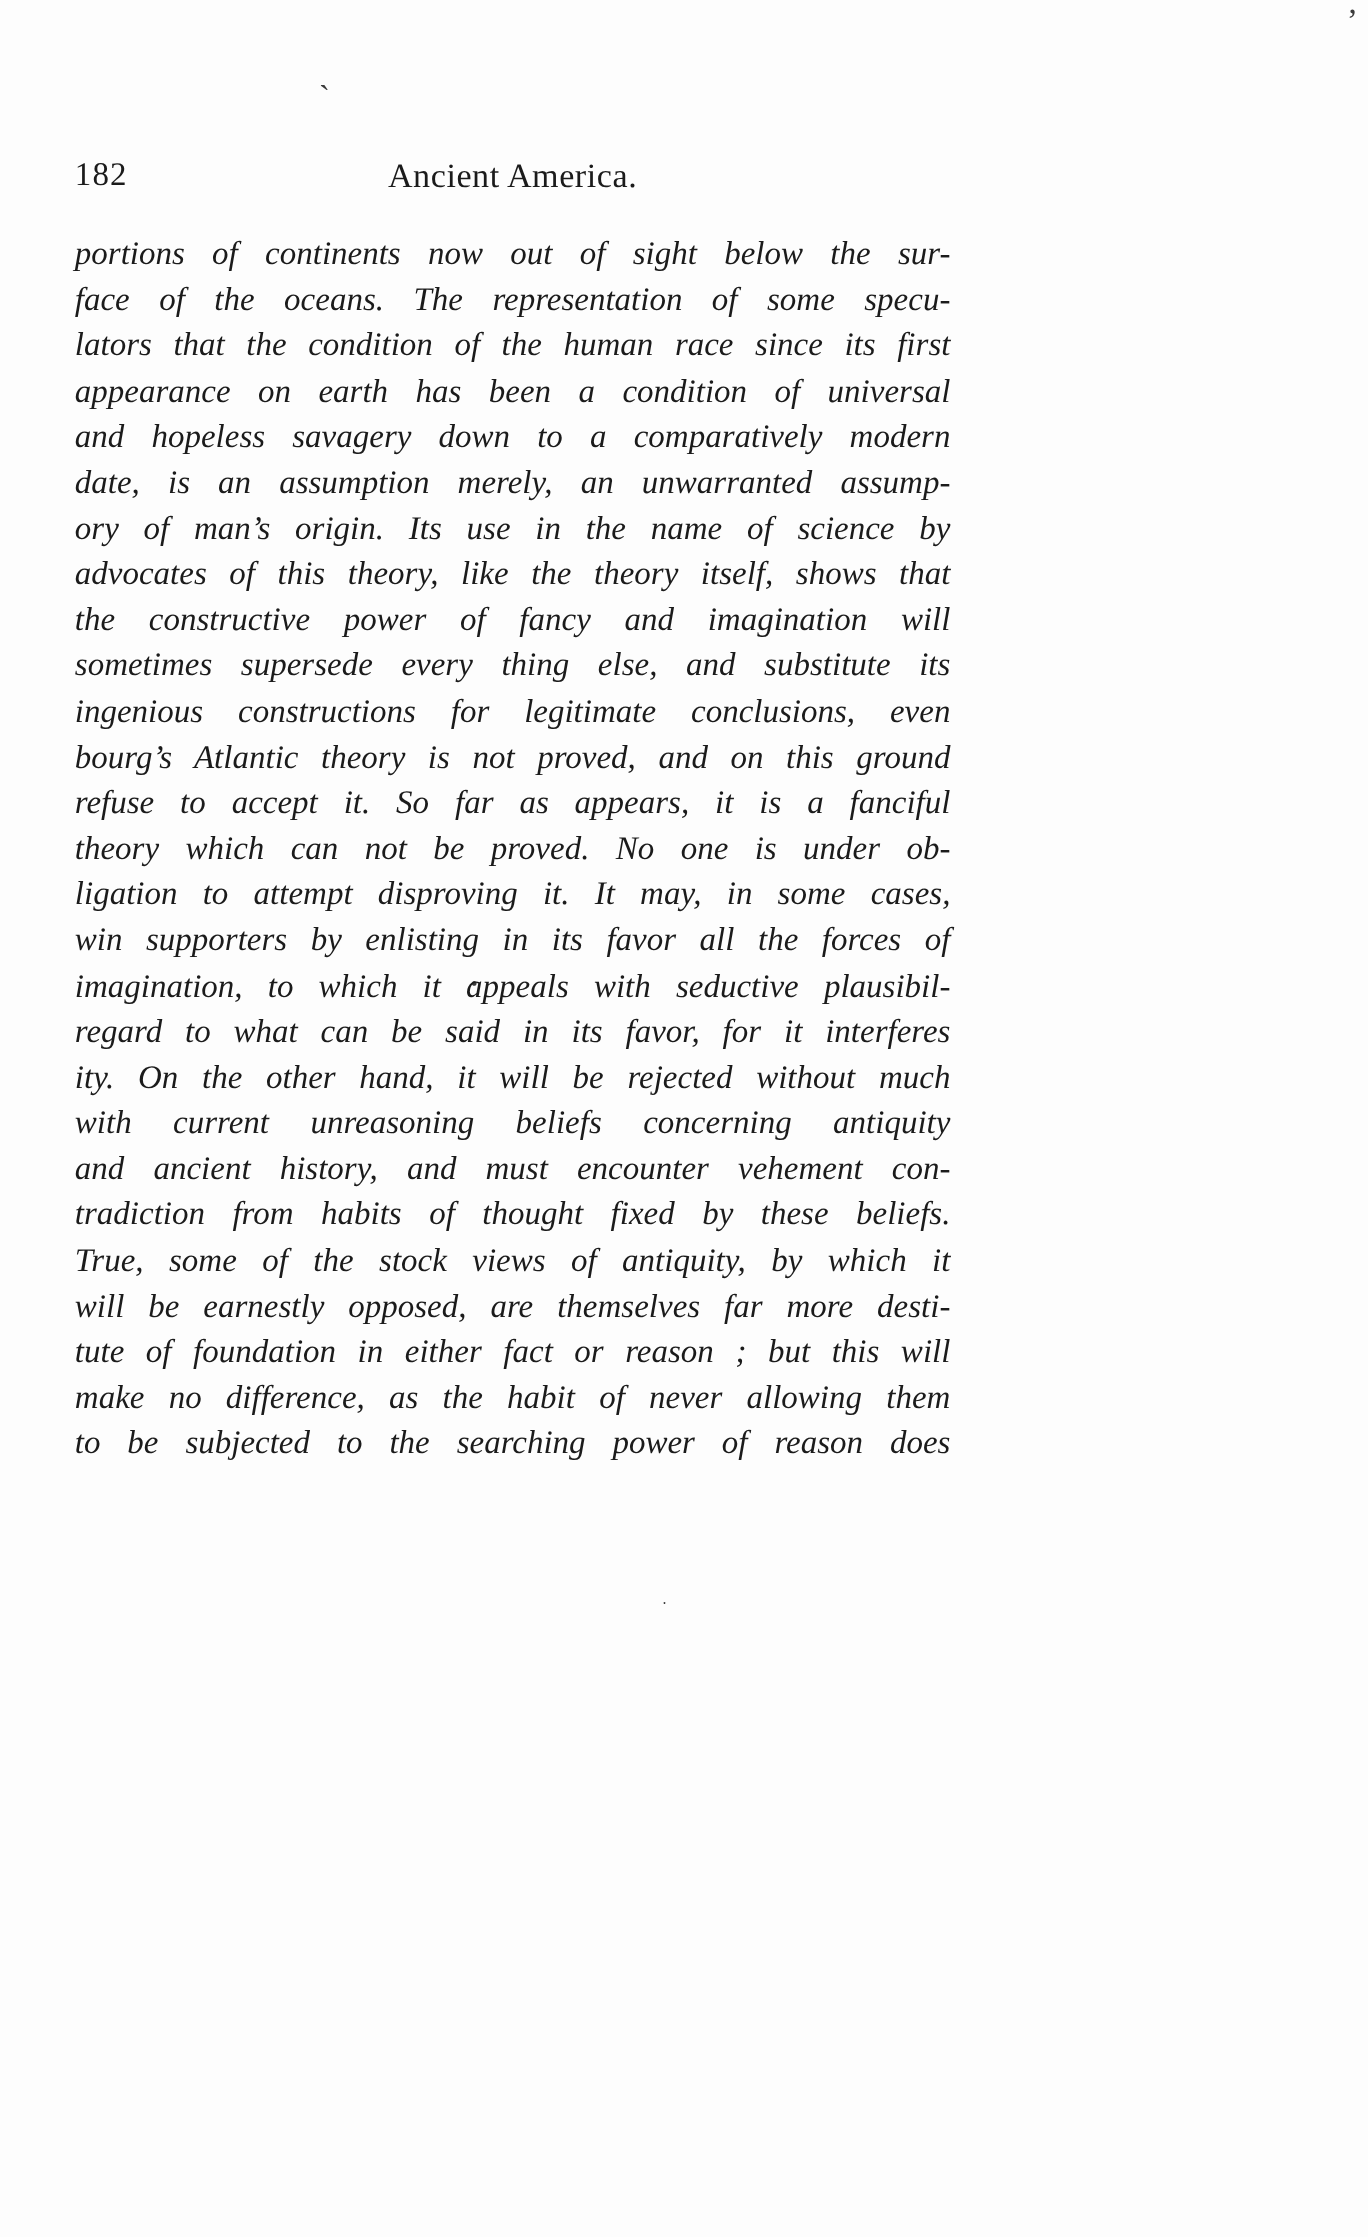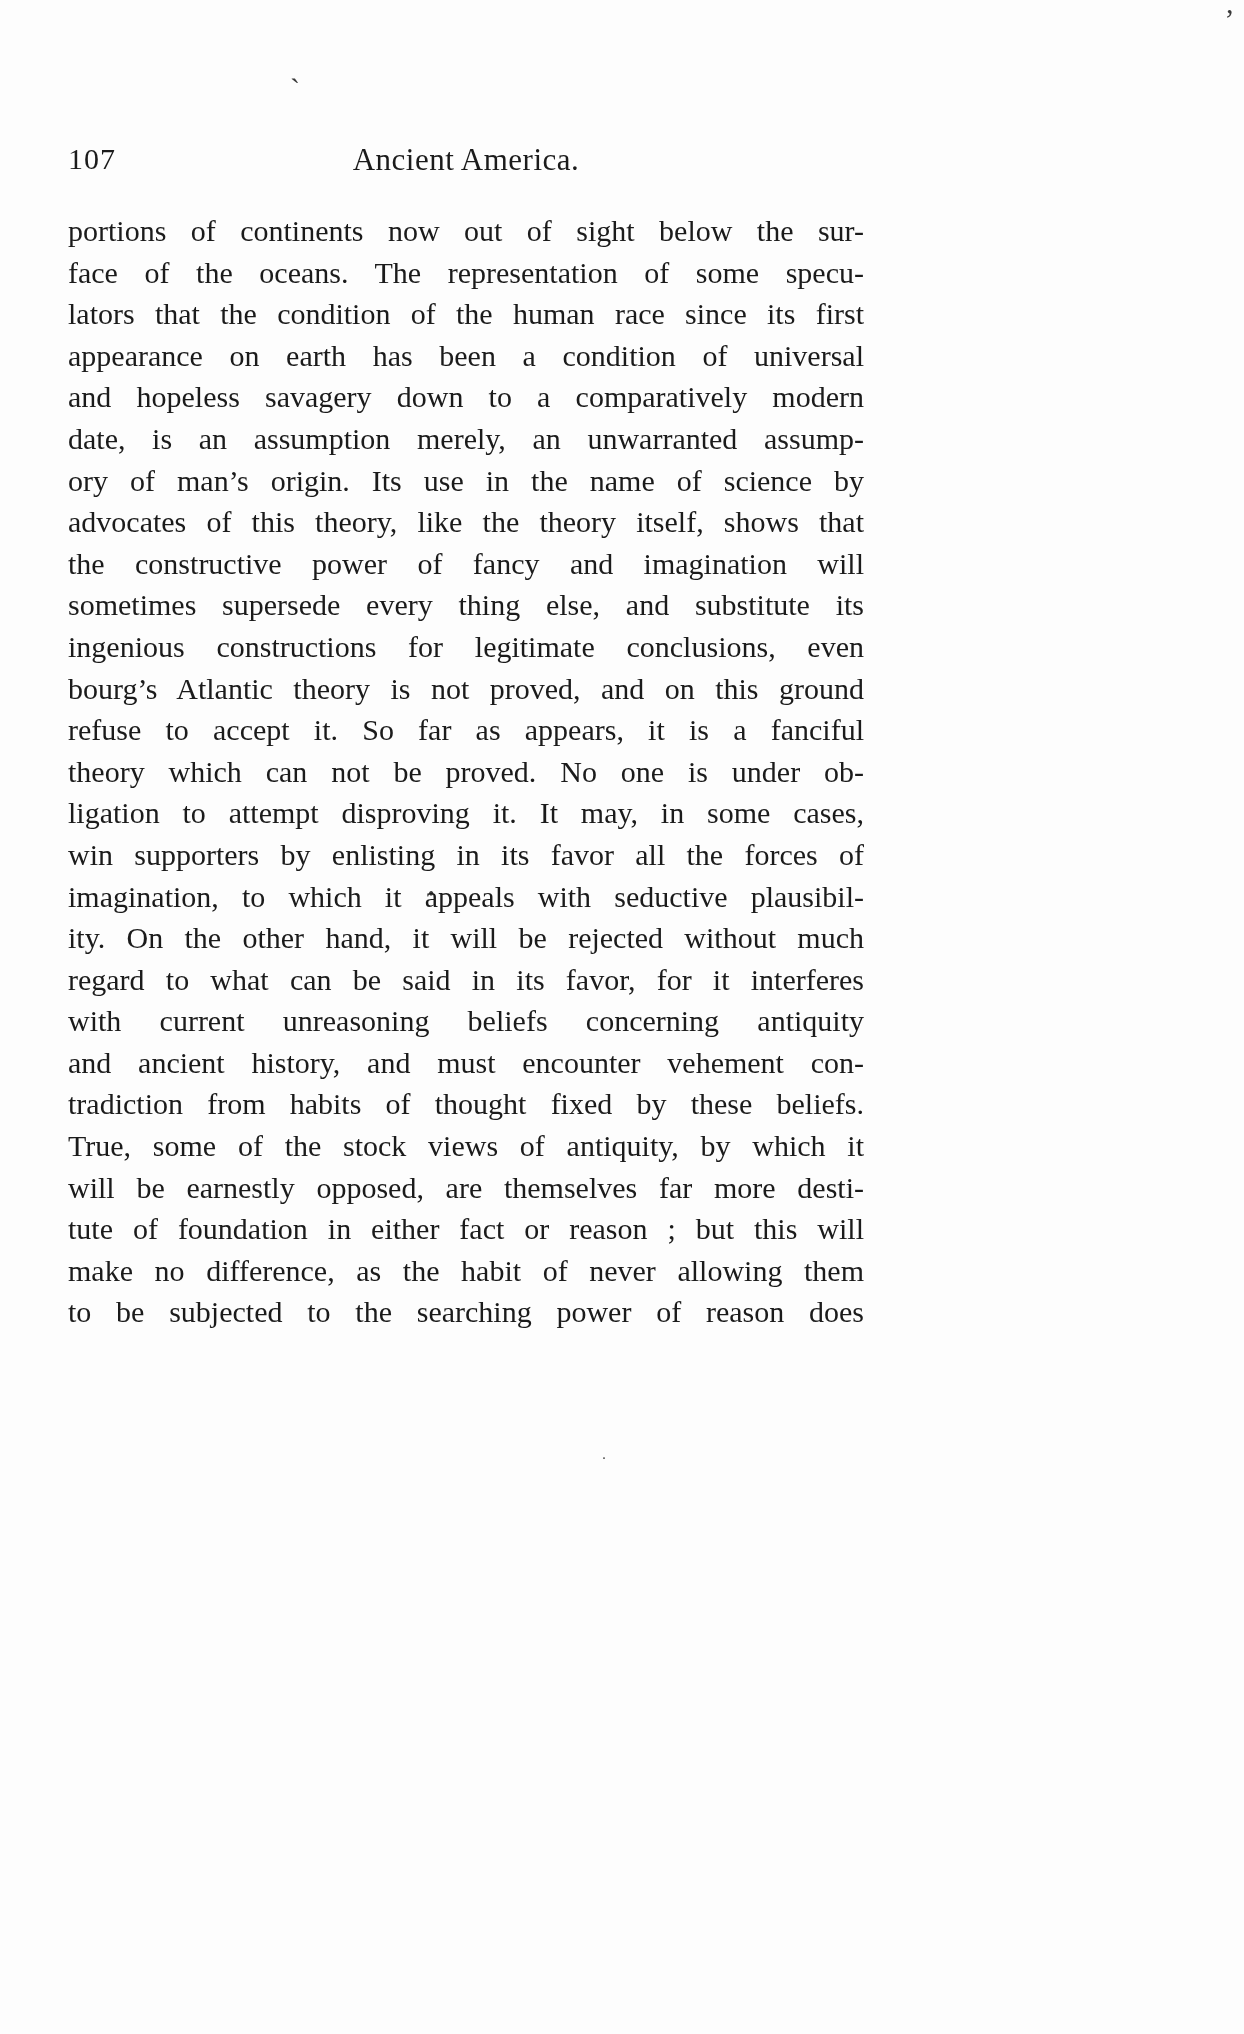--- a/index.html
+++ b/index.html
@@ -48,20 +48,21 @@
     margin-top: 0;
   }
   .line {
     font-size: 30px;
     line-height: 41.6px;
     height: 41.6px;
     text-align: justify;
     text-align-last: justify;
     word-spacing: 1px;
     white-space: normal;
+    font-style: italic;
   }
   .line.para-end {
     text-align-last: left;
   }
   .line.indent {
     text-indent: 36px;
   }
   .artifact {
     position: absolute;
     font-size: 26px;
@@ -78,21 +79,21 @@
 <div class="page">
 
   <span class="artifact mark-grave">ˋ</span>
   <span class="artifact mark-comma">,</span>
   <span class="artifact mark-dot">•</span>
   <span class="artifact mark-under">̣</span>
 
   <div class="content">
 
     <div class="header-row">
-      <span class="page-number">107</span>
+      <span class="page-number">182</span>
       <span class="running-title">Ancient America.</span>
     </div>
 
     <div class="body-lines">
       <div class="line">portions of continents now out of sight below the sur-</div>
       <div class="line">face of the oceans.  The representation of some specu-</div>
       <div class="line">lators that the condition of the human race since its first</div>
       <div class="line">appearance on earth has been a condition of universal</div>
       <div class="line">and hopeless savagery down to a comparatively modern</div>
       <div class="line">date, is an assumption merely, an unwarranted assump-</div>
@@ -100,22 +101,22 @@
       <div class="line">advocates of this theory, like the theory itself, shows that</div>
       <div class="line">the constructive power of fancy and imagination will</div>
       <div class="line">sometimes supersede every thing else, and substitute its</div>
       <div class="line">ingenious constructions for legitimate conclusions, even</div>
       <div class="line">bourg’s Atlantic theory is not proved, and on this ground</div>
       <div class="line">refuse to accept it.  So far as appears, it is a fanciful</div>
       <div class="line">theory which can not be proved.  No one is under ob-</div>
       <div class="line">ligation to attempt disproving it.  It may, in some cases,</div>
       <div class="line">win supporters by enlisting in its favor all the forces of</div>
       <div class="line">imagination, to which it appeals with seductive plausibil-</div>
+      <div class="line">regard to what can be said in its favor, for it interferes</div>
       <div class="line">ity.  On the other hand, it will be rejected without much</div>
-      <div class="line">regard to what can be said in its favor, for it interferes</div>
       <div class="line">with current unreasoning beliefs concerning antiquity</div>
       <div class="line">and ancient history, and must encounter vehement con-</div>
       <div class="line">tradiction from habits of thought fixed by these beliefs.</div>
       <div class="line">True, some of the stock views of antiquity, by which it</div>
       <div class="line">will be earnestly opposed, are themselves far more desti-</div>
       <div class="line">tute of foundation in either fact or reason ; but this will</div>
       <div class="line">make no difference, as the habit of never allowing them</div>
       <div class="line">to be subjected to the searching power of reason does</div>
     </div>
 

